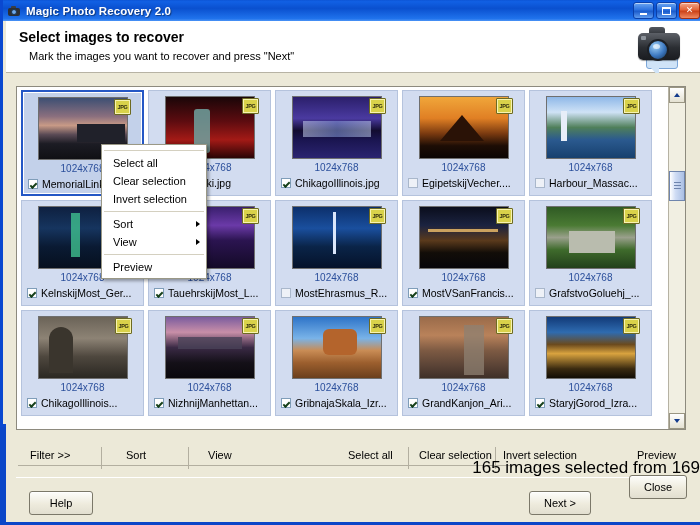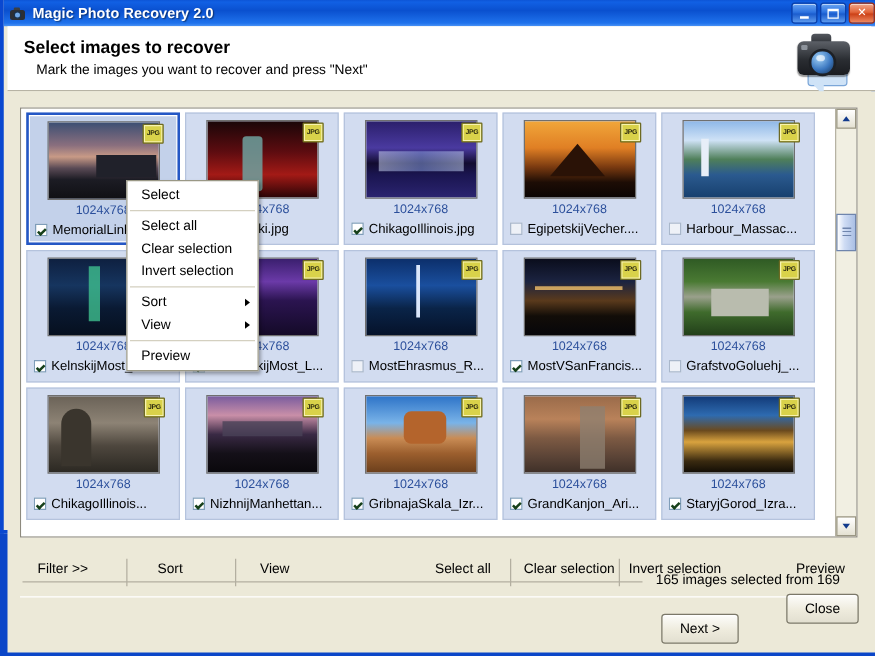--- a/index.html
+++ b/index.html
@@ -206,21 +206,21 @@
     position:absolute;left:10px;top:363px;width:670px;height:24px;margin-top:11px;
   }
   .tb-item{
     position:absolute;top:2px;font-size:11px;color:#000;white-space:nowrap;
   }
   .tb-sep{position:absolute;top:0;width:1px;height:22px;background:#b3afa0;}
   #status-line{
     position:absolute;left:12px;top:392px;width:496px;height:1px;background:#b3afa0;
   }
   #status-text{
-    position:absolute;right:28px;top:385px;font-size:11px;color:#000;
+    position:absolute;right:0;top:385px;font-size:17px;color:#000;
   }
   #divider2{position:absolute;left:10px;top:404px;width:670px;height:1px;background:#ffffff;}
   
   .btn{
     position:absolute;height:24px;box-sizing:border-box;
     background:linear-gradient(to bottom,#fdfdfb,#eeebdd 55%,#e2dfd0);
     border:1px solid #7b7869;border-radius:3px;
     font-size:11px;color:#000;
     display:flex;align-items:center;justify-content:center;
     box-shadow:inset 0 1px 0 #ffffff;
@@ -486,26 +486,26 @@
       <div class="tb-item" style="left:403px;">Clear selection</div>
       <div class="tb-sep" style="left:479px;"></div>
       <div class="tb-item" style="left:487px;">Invert selection</div>
       <div class="tb-item" style="right:10px;">Preview</div>
     </div>
 
     <div id="status-line"></div>
     <div id="status-text">165 images selected from 169</div>
     <div id="divider2"></div>
 
+    <div class="btn" id="btn-help">Help</div>
     <div class="btn" id="btn-next">Next &gt;</div>
     <div class="btn" id="btn-close">Close</div>
   </div>
 
   <div id="ctxmenu">
-    <div class="mi">Select</div>
     <div class="msep"></div>
     <div class="mi">Select all</div>
     <div class="mi">Clear selection</div>
     <div class="mi">Invert selection</div>
     <div class="msep"></div>
     <div class="mi">
       <span>Sort</span>
       <span class="sub-arrow"></span>
     </div>
     <div class="mi">

